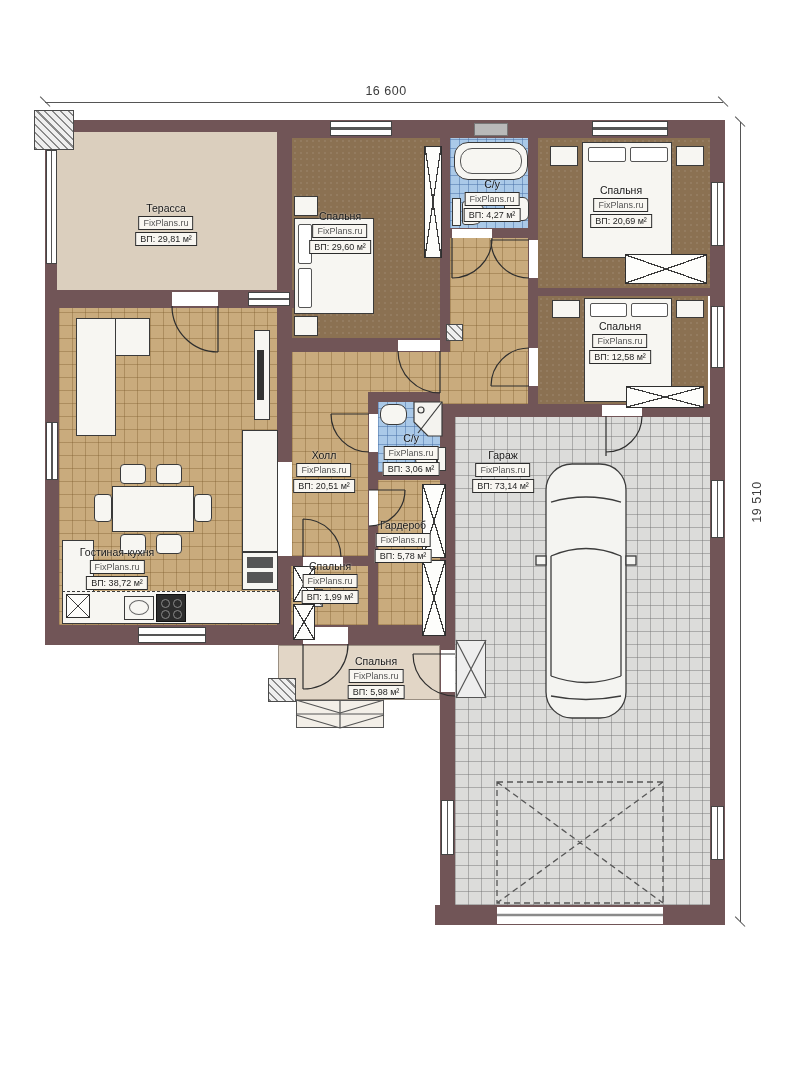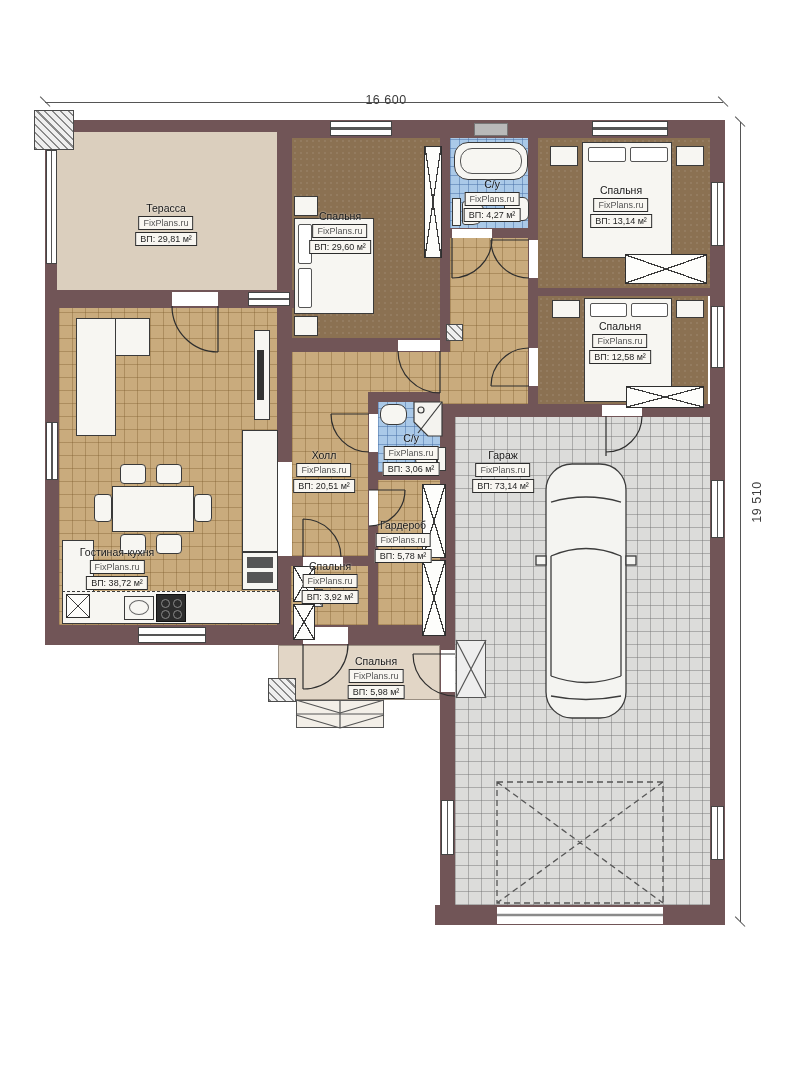--- a/index.html
+++ b/index.html
@@ -34,21 +34,21 @@
   svg.ovr{position:absolute;left:0;top:0;z-index:20;}
 </style>
 </head>
 <body>
 
 <div id="plan">
 
   <div class="dimline" style="left:45px;top:102px;width:678px;height:1.4px;"></div>
   <div class="tick" style="left:38px;top:101px;"></div>
   <div class="tick" style="left:716px;top:101px;"></div>
-  <div class="dimtext" style="left:340px;top:93px;width:92px;text-align:center;">16 600</div>
+  <div class="dimtext" style="left:340px;top:84px;width:92px;text-align:center;">16 600</div>
 
   <div class="dimline" style="left:740px;top:122px;width:1.4px;height:800px;"></div>
   <div class="tick" style="left:733px;top:121px;"></div>
   <div class="tick" style="left:733px;top:921px;"></div>
   <div class="dimtext" style="left:712px;top:495px;width:90px;text-align:center;transform:rotate(-90deg);transform-origin:center;">19 510</div>
 
   <div class="f terr" style="left:57px;top:132px;width:238px;height:158px;"></div>
   <div class="f tan" style="left:59px;top:308px;width:218px;height:317px;"></div>
   <div class="f brn" style="left:292px;top:138px;width:148px;height:202px;"></div>
   <div class="f blu" style="left:450px;top:138px;width:78px;height:92px;"></div>
@@ -236,21 +236,21 @@
     <div class="bx area">ВП: 29,60 м²</div>
   </div>
   <div class="lab" style="left:492px;top:178px;">
     <div class="rn">С/у</div>
     <div class="bx">FixPlans.ru</div>
     <div class="bx area">ВП: 4,27 м²</div>
   </div>
   <div class="lab" style="left:621px;top:184px;">
     <div class="rn">Спальня</div>
     <div class="bx">FixPlans.ru</div>
-    <div class="bx area">ВП: 13,14 м²</div>
+    <div class="bx area">ВП: 20,69 м²</div>
   </div>
   <div class="lab" style="left:620px;top:320px;">
     <div class="rn">Спальня</div>
     <div class="bx">FixPlans.ru</div>
     <div class="bx area">ВП: 12,58 м²</div>
   </div>
   <div class="lab" style="left:324px;top:449px;">
     <div class="rn">Холл</div>
     <div class="bx">FixPlans.ru</div>
     <div class="bx area">ВП: 20,51 м²</div>
@@ -266,21 +266,21 @@
     <div class="bx area">ВП: 73,14 м²</div>
   </div>
   <div class="lab" style="left:403px;top:519px;">
     <div class="rn">Гардероб</div>
     <div class="bx">FixPlans.ru</div>
     <div class="bx area">ВП: 5,78 м²</div>
   </div>
   <div class="lab" style="left:330px;top:560px;">
     <div class="rn">Спальня</div>
     <div class="bx">FixPlans.ru</div>
-    <div class="bx area">ВП: 3,92 м²</div>
+    <div class="bx area">ВП: 1,99 м²</div>
   </div>
   <div class="lab" style="left:117px;top:546px;">
     <div class="rn">Гостиная-кухня</div>
     <div class="bx">FixPlans.ru</div>
     <div class="bx area">ВП: 38,72 м²</div>
   </div>
   <div class="lab" style="left:376px;top:655px;">
     <div class="rn">Спальня</div>
     <div class="bx">FixPlans.ru</div>
     <div class="bx area">ВП: 5,98 м²</div>

